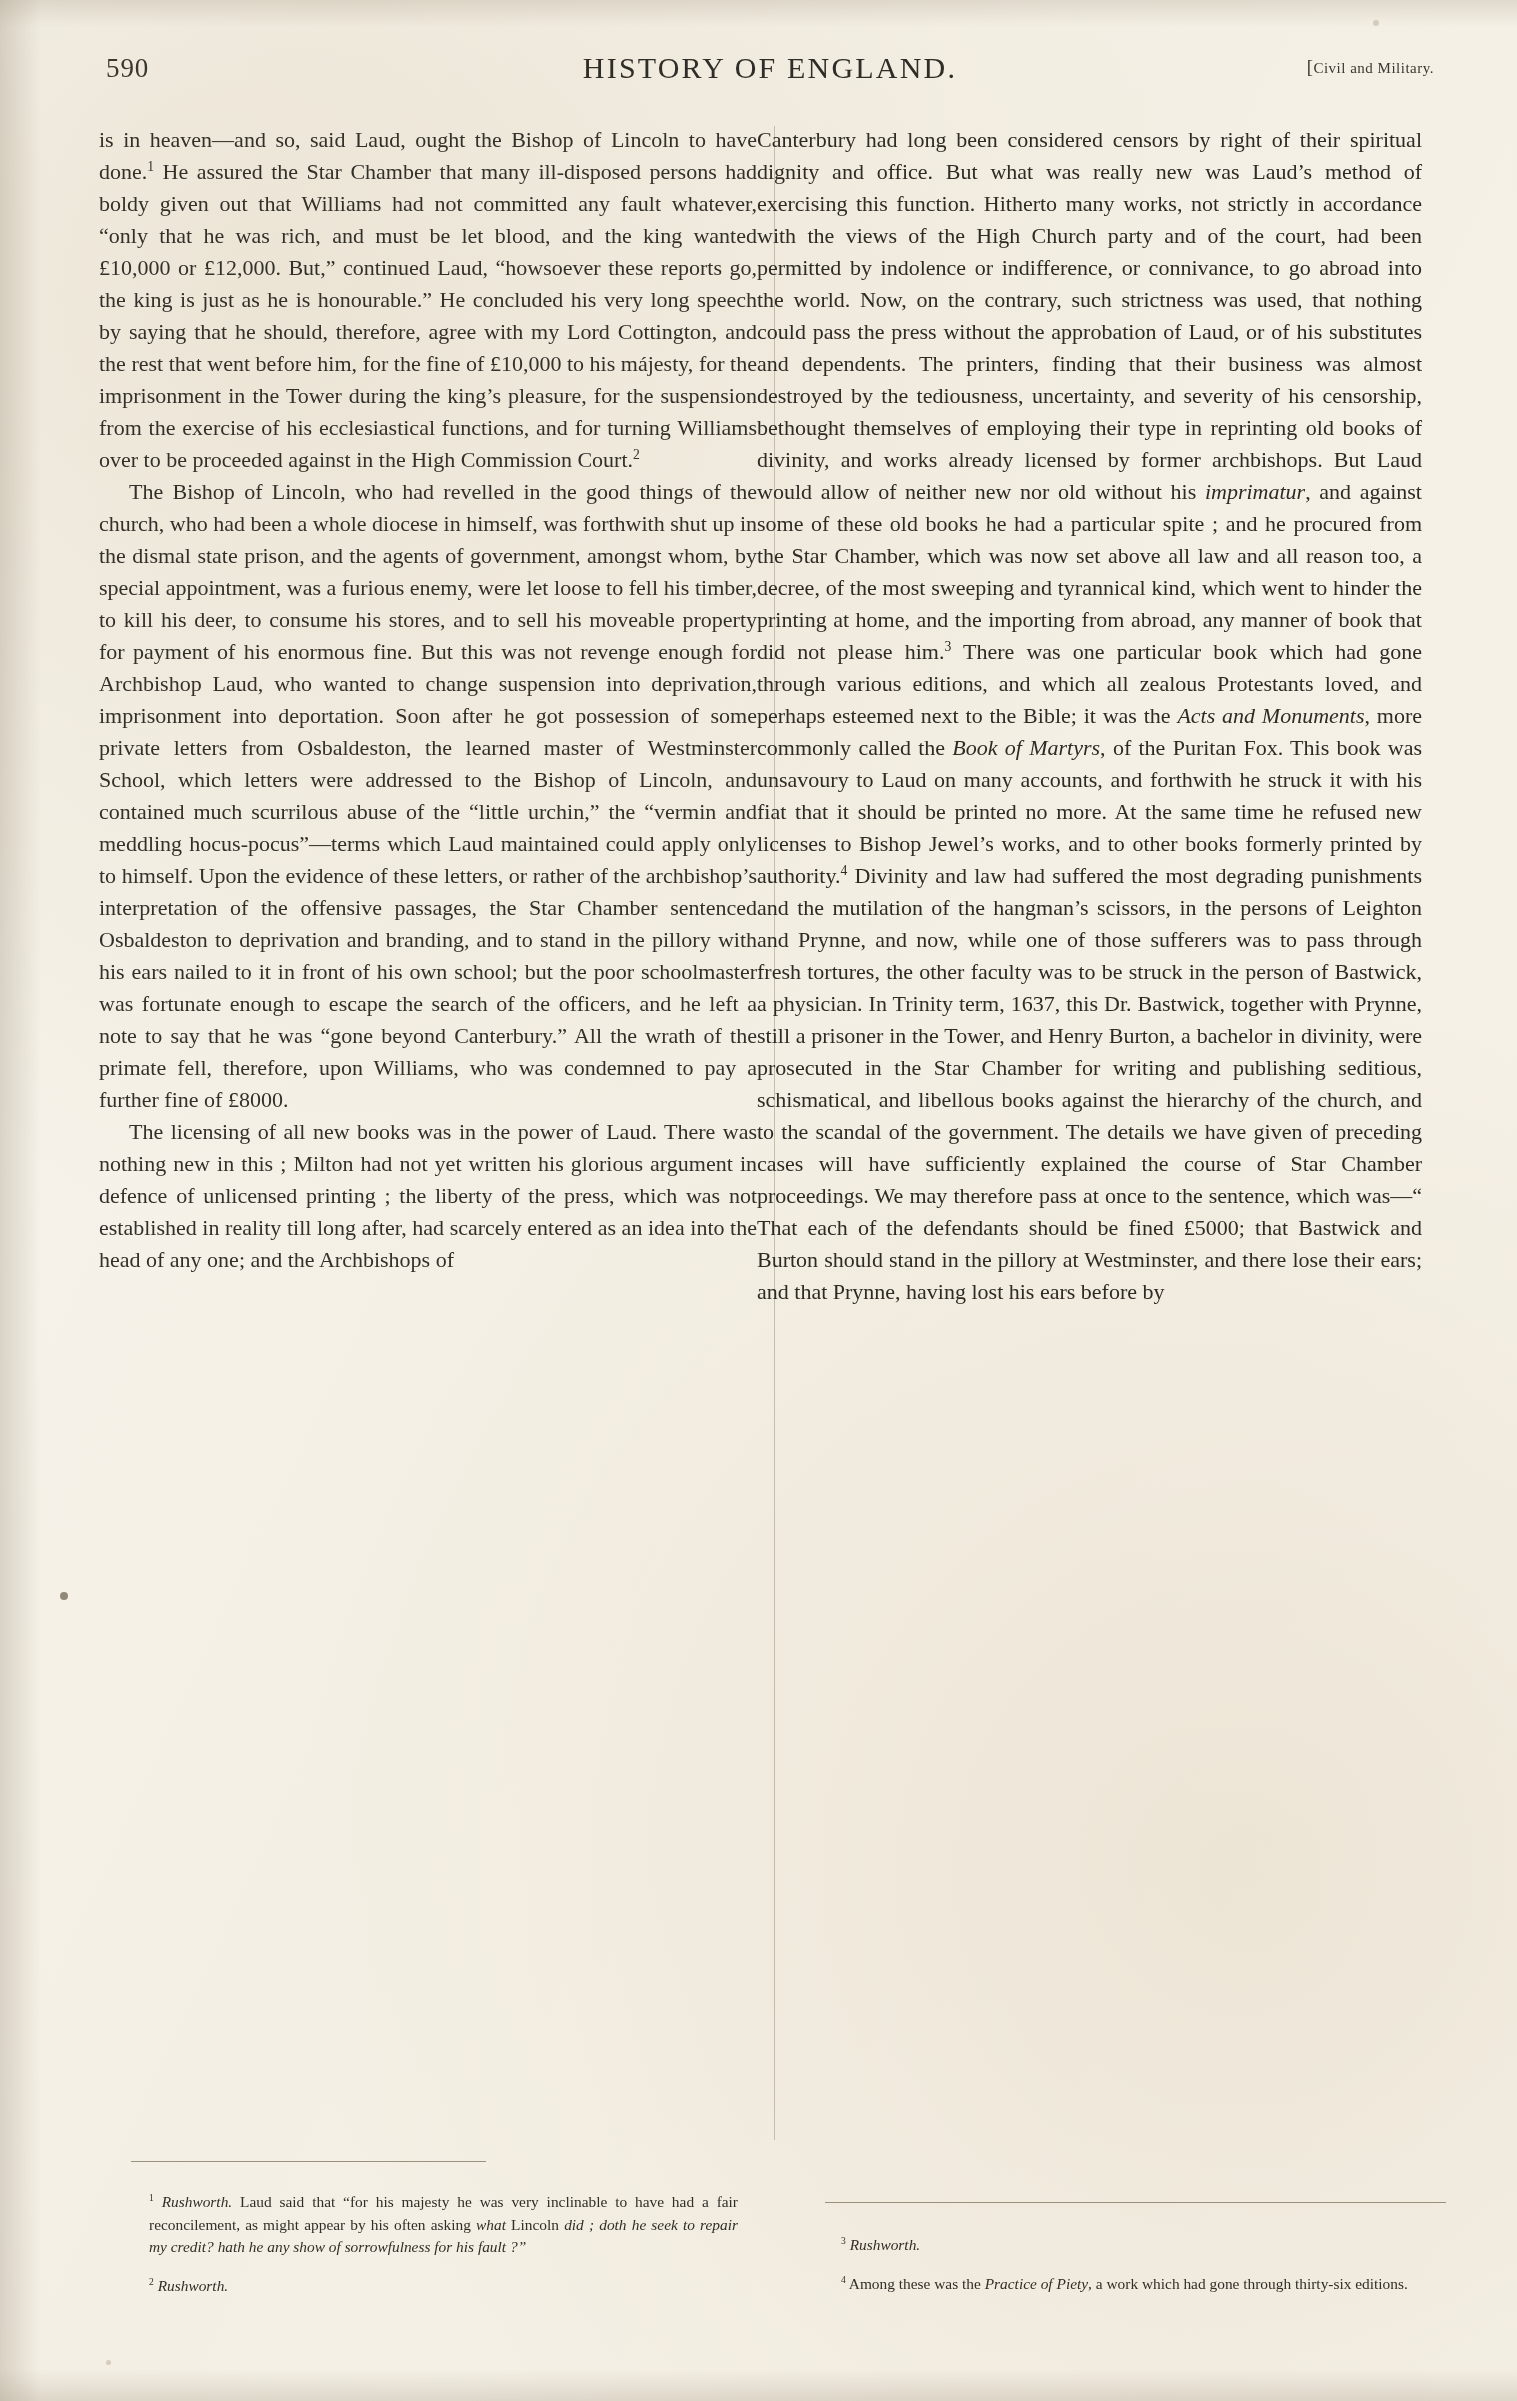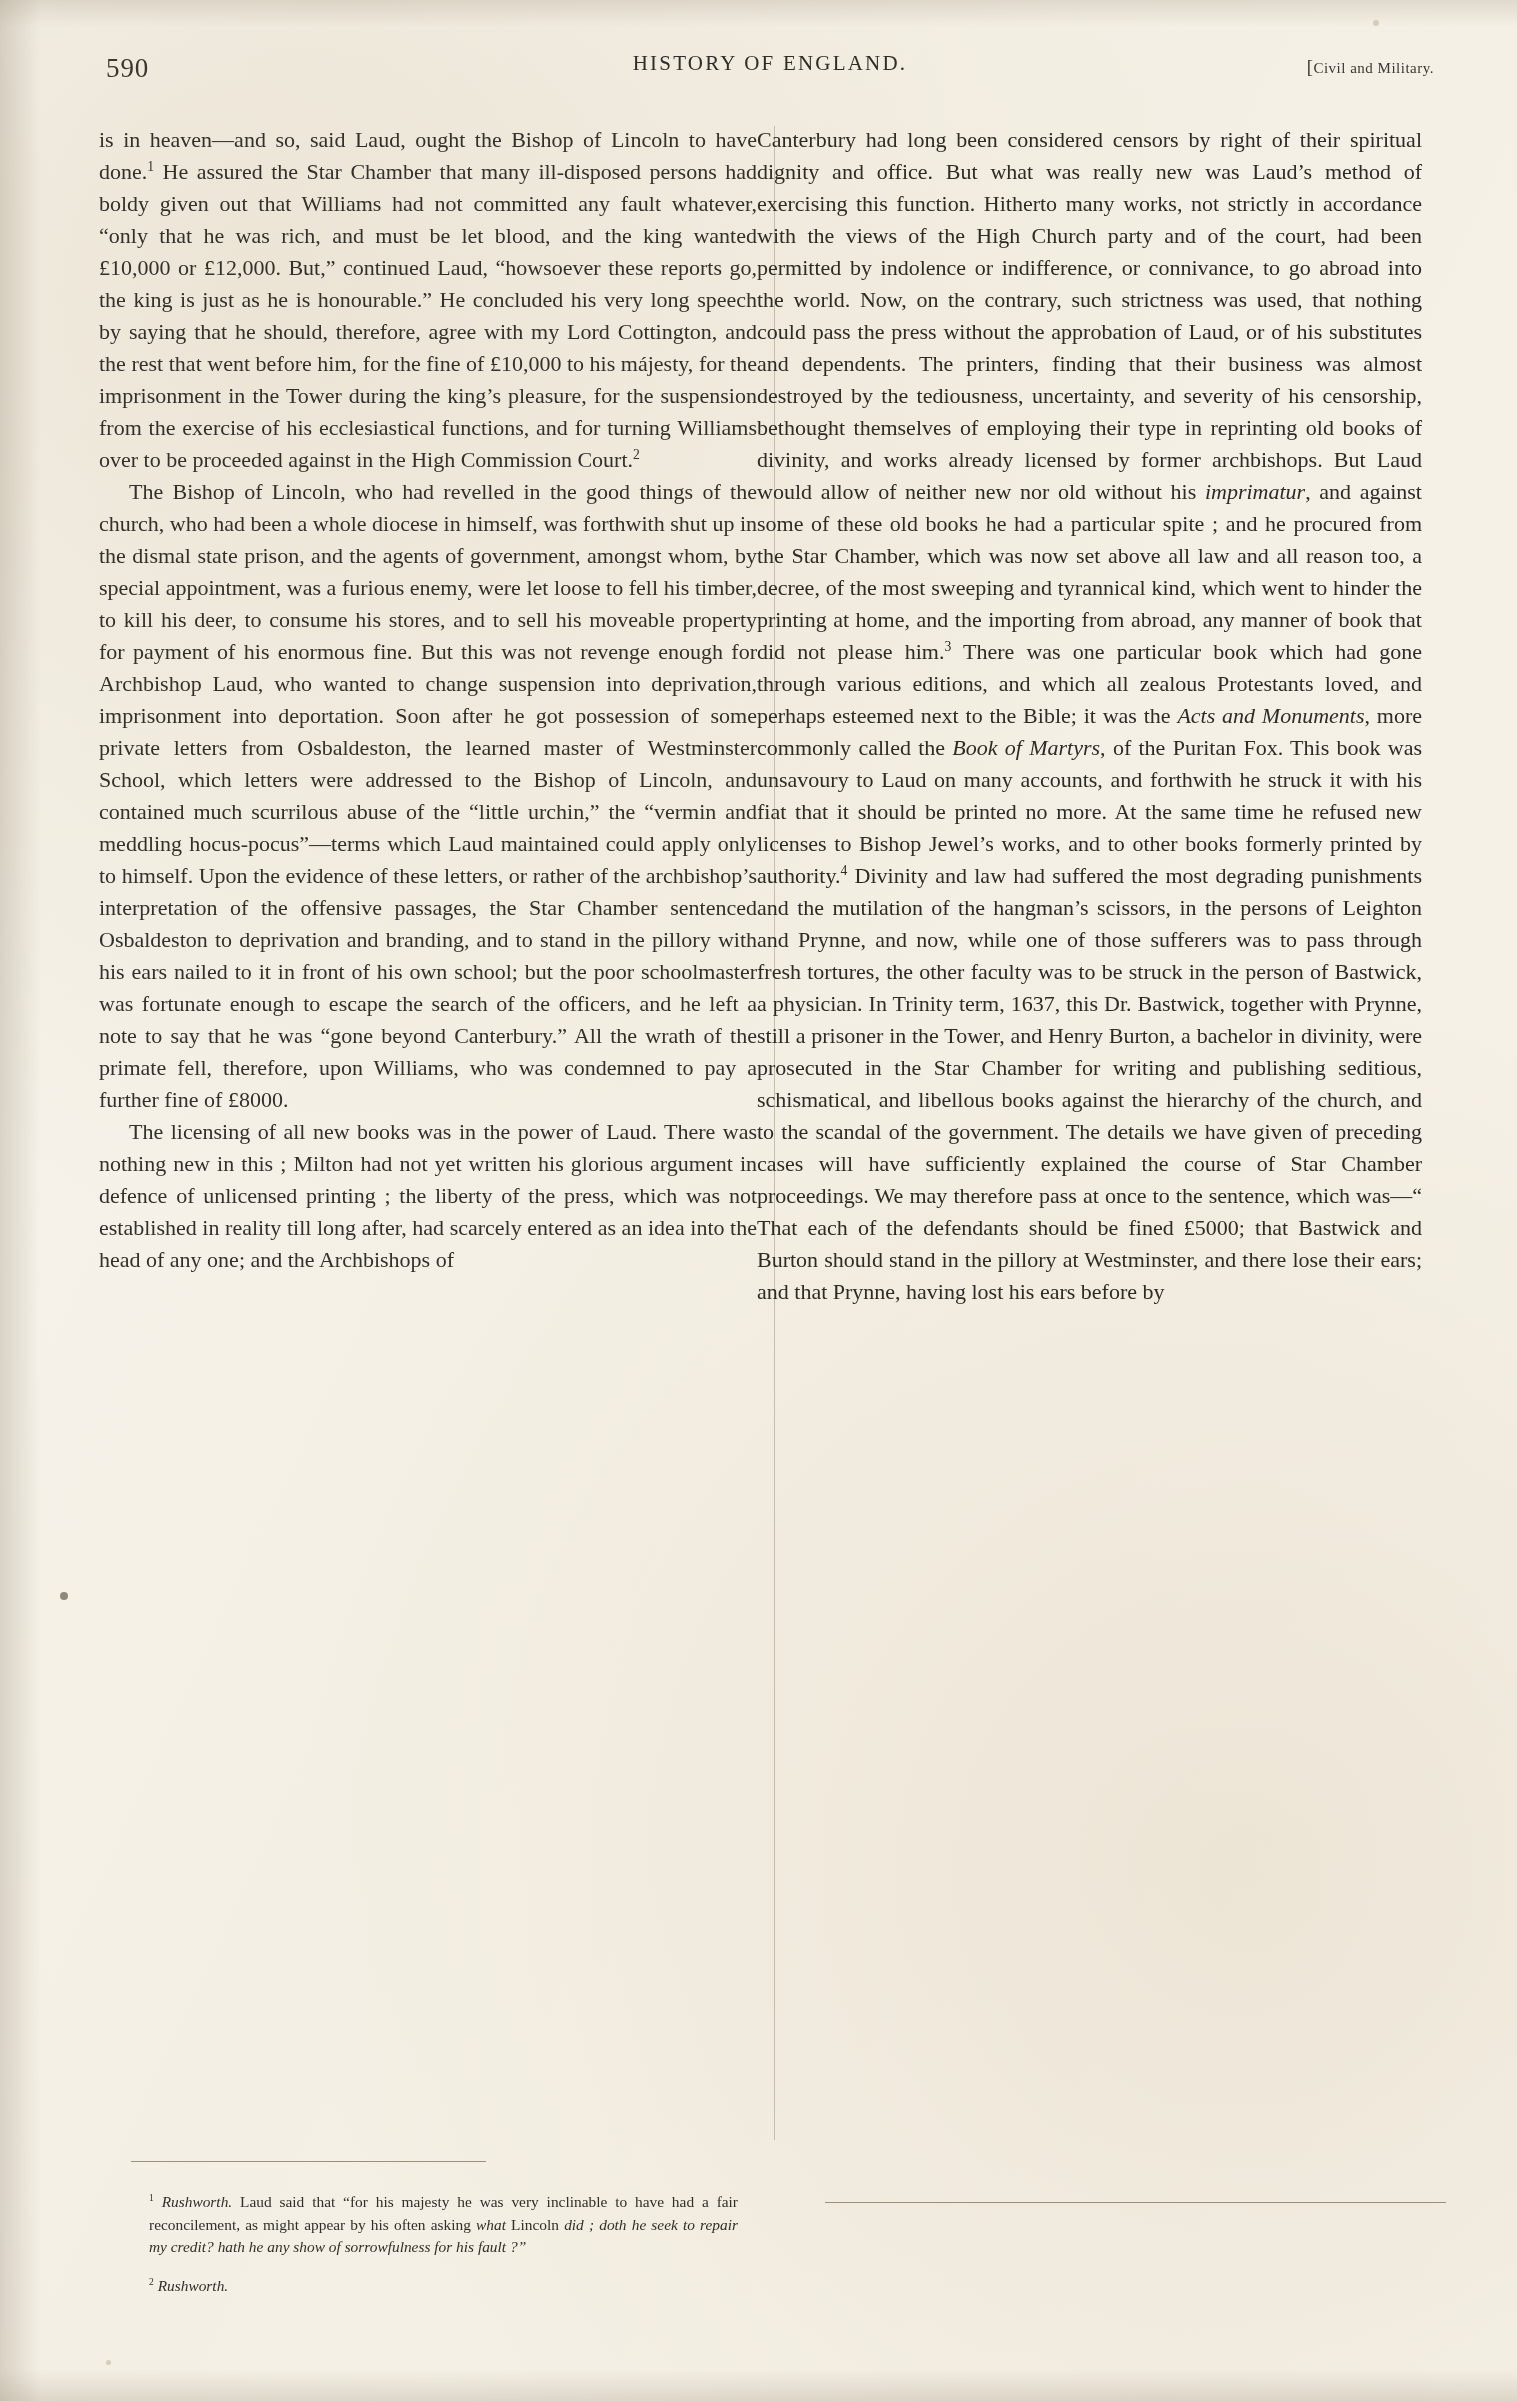--- a/index.html
+++ b/index.html
@@ -41,21 +41,21 @@
     top: 1.8px;
     font-size: 27px;
     color: #3a3730;
     letter-spacing: 0.9px;
   }
   .run-title {
     position: absolute;
     left: 50%;
     transform: translateX(-50%);
     top: 0;
-    font-size: 21px;
+    font-size: 30px;
     letter-spacing: 2.2px;
     color: #2f2d27;
   }
   .run-right {
     position: absolute;
     right: 0;
     top: 5.3px;
     font-size: 18.6px;
     color: #3a3730;
     letter-spacing: 0.5px;
@@ -204,15 +204,19 @@
   </div>
 
   <div class="fn-sep-left"></div>
   <div class="fn-sep-right"></div>
 
   <div class="footnotes fn fn-left">
     <p><sup>1</sup> <em>Rushworth.</em>  Laud said that “for his majesty he was very inclinable to have had a fair reconcilement, as might appear by his often asking <em>what</em> Lincoln <em>did ; doth he seek to repair my credit? hath he any show of sorrowfulness for his fault ?”</em></p>
     <p><sup>2</sup> <em>Rushworth.</em></p>
   </div>
 
+  <div class="footnotes fn fn-right">
+    <p><sup>3</sup> <em>Rushworth.</em></p>
+    <p><sup>4</sup> Among these was the <em>Practice of Piety</em>, a work which had gone through thirty-six editions.</p>
+  </div>
 
 </div>
 
 
 </body></html>

